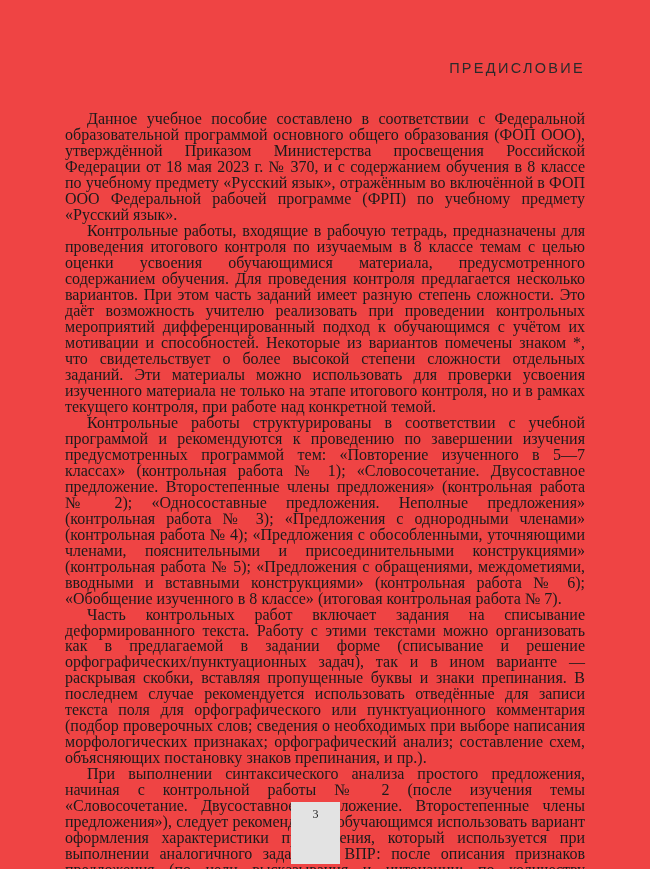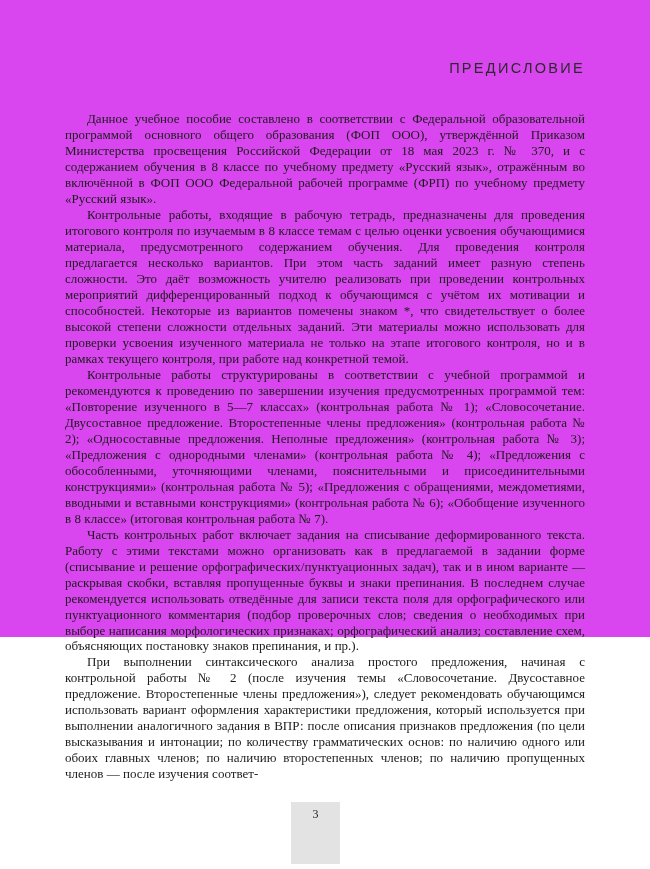--- a/index.html
+++ b/index.html
@@ -15,22 +15,22 @@
     overflow: hidden;
     font-family: "Liberation Serif", "DejaVu Serif", serif;
     color: #1b1b1b;
     -webkit-font-smoothing: antialiased;
   }
 
   .page {
     position: absolute;
     inset: 0;
     width: 650px;
-    height: 637px;
-    background: #d946ef;
+    height: 869px;
+    background: #ef4444;
   }
 
   
   .page-header {
     position: absolute;
     left: 65px;
     right: 65px;
     top: 56px;
     height: 24px;
     display: flex;
@@ -49,21 +49,21 @@
 
   
   .text-block {
     position: absolute;
     left: 65px;
     top: 111px;
     width: 520px;
   }
   .body-paragraph {
     margin: 0;
-    font-size: 13px;
+    font-size: 16px;
     line-height: 15.98px;
     text-align: justify;
     text-justify: inter-word;
     text-indent: 22px;
     hyphens: manual;
     color: #1b1b1b;
     word-spacing: 0.1px;
   }
 
   

